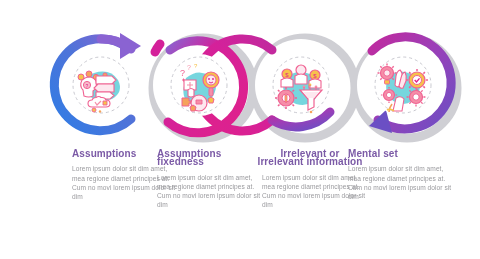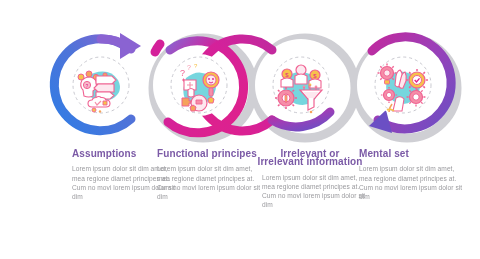--- a/index.html
+++ b/index.html
@@ -28,21 +28,21 @@
     font-size:10px;font-weight:bold;line-height:8.4px;
     color:#7b5aa6;text-align:left;margin:0 0 6px 0;letter-spacing:.1px;
   }
   .col-body{
     font-size:6.6px;line-height:9.2px;color:#9a9a9e;
     text-align:left;margin:0;letter-spacing:.05px;
   }
   .c1{left:72px;}
   .c2{left:157px;}
   .c3{left:262px;}
-  .c4{left:359px;}
+  .c4{left:348px;}
   .c3 .col-title{text-align:center;margin-left:-8px;}
 </style>
 </head>
 <body>
 
 <div id="infographic">
 
   <div class="rings">
     <svg width="480" height="150" viewBox="0 0 480 150">
       <defs>
@@ -241,21 +241,21 @@
   </div>
 
   <div class="columns">
 
     <div class="col c1">
       <p class="col-title">Assumptions</p>
       <p class="col-body">Lorem ipsum dolor sit dim amet, mea regione diamet principes at. Cum no movi lorem ipsum dolor sit dim</p>
     </div>
 
     <div class="col c2">
-      <p class="col-title">Functional principes</p>
+      <p class="col-title">Assumptions fixedness</p>
       <p class="col-body">Lorem ipsum dolor sit dim amet, mea regione diamet principes at. Cum no movi lorem ipsum dolor sit dim</p>
     </div>
 
     <div class="col c3">
       <p class="col-title">
         <span>Irrelevant or</span><br>
         <span>Irrelevant information</span>
       </p>
       <p class="col-body">Lorem ipsum dolor sit dim amet, mea regione diamet principes at. Cum no movi lorem ipsum dolor sit dim</p>
     </div>

